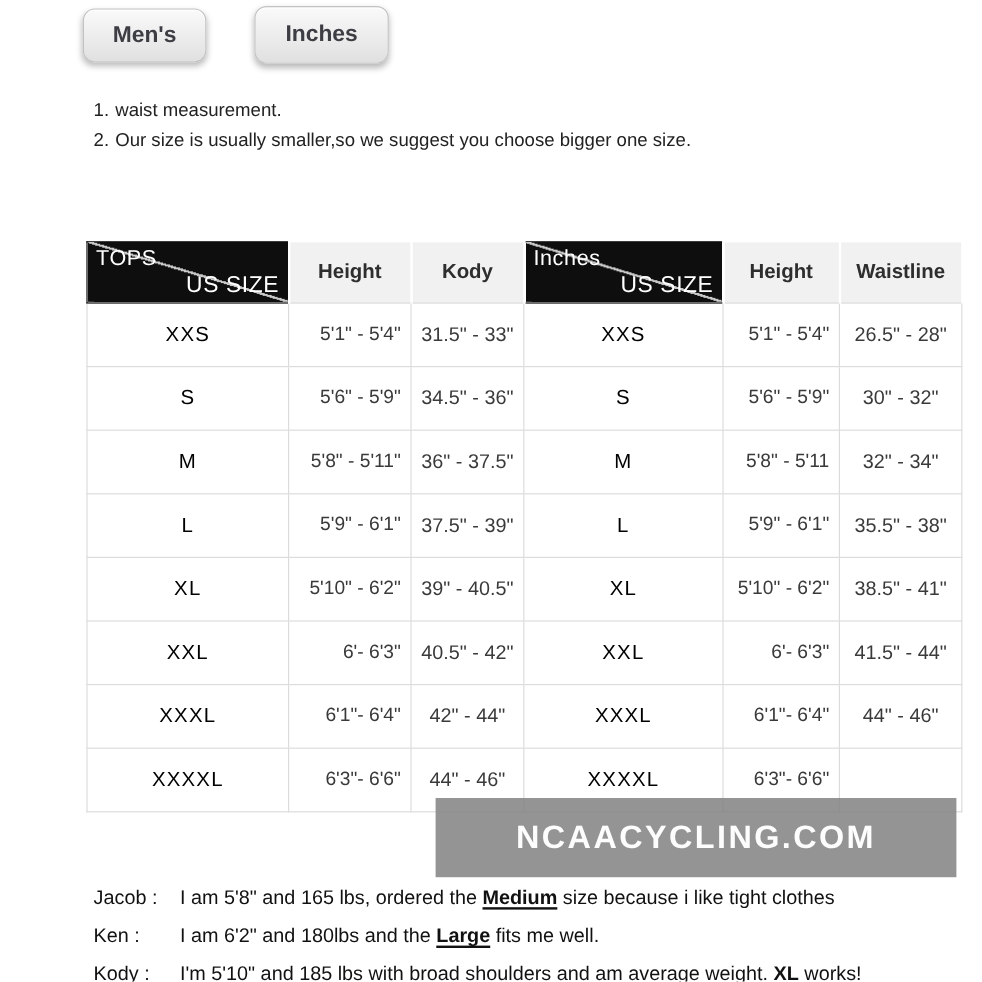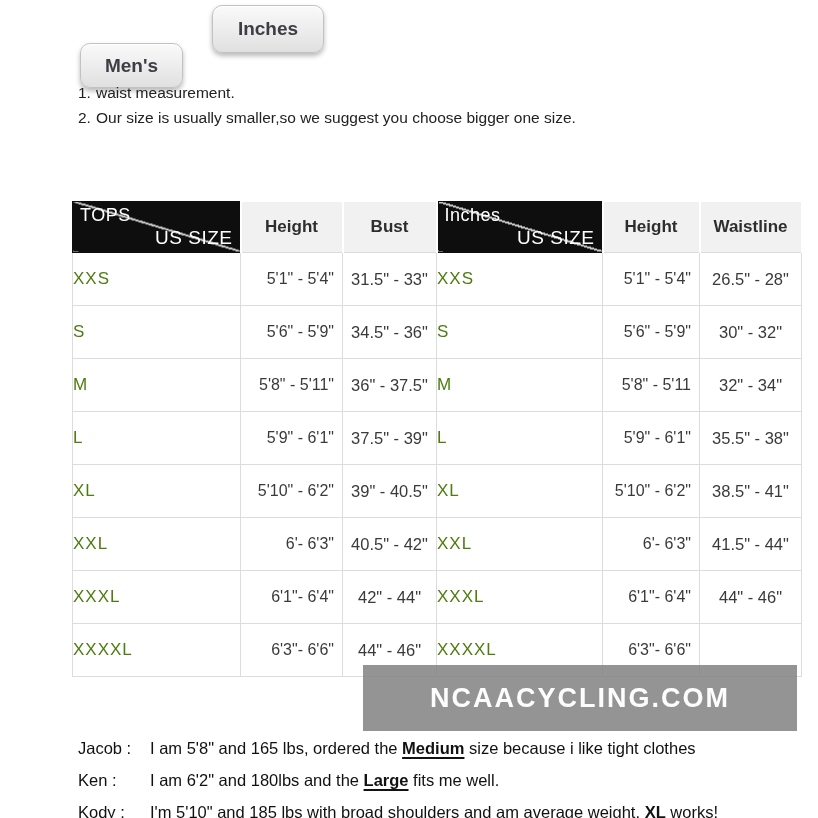--- a/index.html
+++ b/index.html
@@ -14,21 +14,21 @@
   .pill-btn {
     position: absolute;
     background: linear-gradient(#fafafa, #e0e0e0);
     border: 1px solid #c2c2c2;
     border-radius: 10px;
     box-shadow: 0 3px 5px rgba(0,0,0,0.28), inset 0 1px 0 #ffffff;
     font-weight: bold; font-size: 19px; color: #3d3d44;
     display: flex; align-items: center; justify-content: center;
     cursor: pointer;
   }
-  #btn-gender { left: 80px; top: 7px;  width: 101px; height: 43px; margin-top: 36px; }
+  #btn-gender { left: 69px; top: 7px;  width: 101px; height: 43px; }
   #btn-units  { left: 212px; top: 5px; width: 110px; height: 46px; }
 
   
   .notes { position: absolute; left: 78px; top: 80px; font-size: 15.5px; line-height: 25px; color: #222; }
   .note { display: flex; }
   .note-num { width: 17px; flex: 0 0 17px; }
   .note-lines { padding-left: 1px; }
 
   
   .size-table-wrap { position: absolute; left: 72px; top: 200px; }
@@ -49,21 +49,21 @@
     border: 1px solid #0e0e0e;
   }
   .corner-top   { position: absolute; top: 3px; left: 7px; color: #fff; font-size: 18px; font-weight: normal; letter-spacing: .5px; }
   .corner-bottom{ position: absolute; bottom: 3px; right: 7px; color: #fff; font-size: 19px; font-weight: normal; letter-spacing: .5px; }
 
   th.colhead {
     background: #f1f1f1; color: #2e2e2e;
     font-weight: bold; font-size: 17px;
     border: 2px solid #ffffff; border-bottom: 1px solid #dcdcdc;
   }
-  td.size { text-align: left; font-size: 17px; color: #4d7c0f; letter-spacing: 1px; }
+  td.size { text-align: center; font-size: 17px; color: #000000; letter-spacing: 1px; }
   td.hval { text-align: right; padding-right: 8px; font-size: 16px; color: #3a3a3a; }
   td.mval { text-align: center; font-size: 16.5px; color: #3a3a3a; }
 
   
   .watermark {
     position: absolute; left: 363px; top: 665px; width: 434px; height: 66px;
     background: rgba(128,128,128,0.84);
     display: flex; align-items: center; justify-content: center;
     z-index: 5;
   }
@@ -108,21 +108,21 @@
         <col class="c5">
         <col class="c6">
     </colgroup>
     <thead>
       <tr>
         <th class="corner">
           <span class="corner-top">TOPS</span>
           <span class="corner-bottom">US SIZE</span>
         </th>
         <th class="colhead">Height</th>
-        <th class="colhead">Bust</th>
+        <th class="colhead">Kody</th>
         <th class="corner">
           <span class="corner-top">Inches</span>
           <span class="corner-bottom">US SIZE</span>
         </th>
         <th class="colhead">Height</th>
         <th class="colhead">Waistline</th>
       </tr>
     </thead>
     <tbody id="size-rows">
         <tr>

